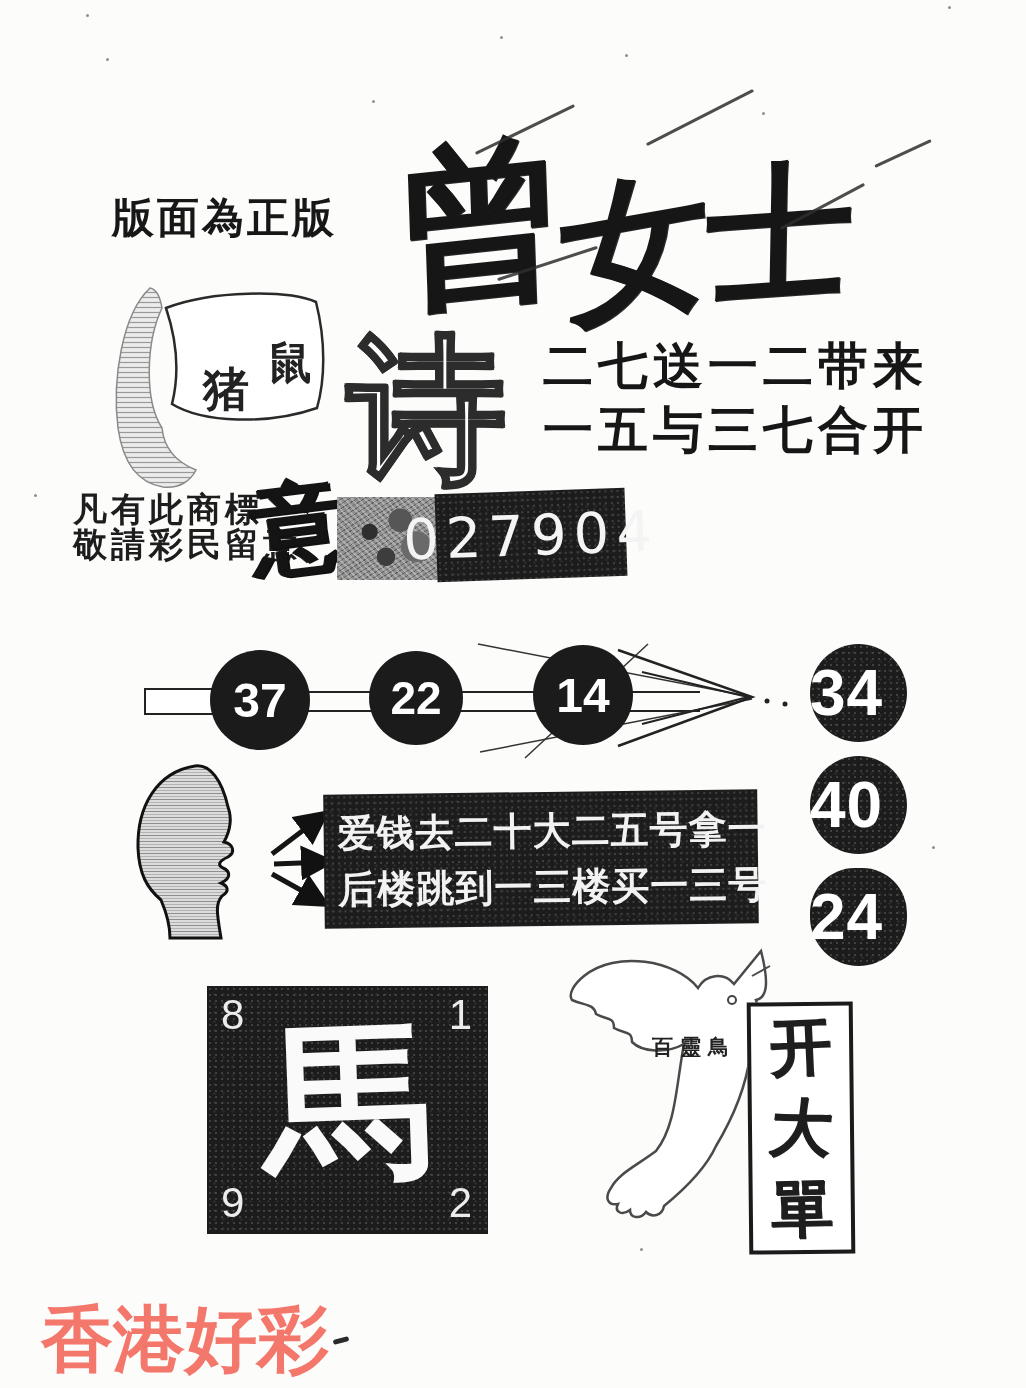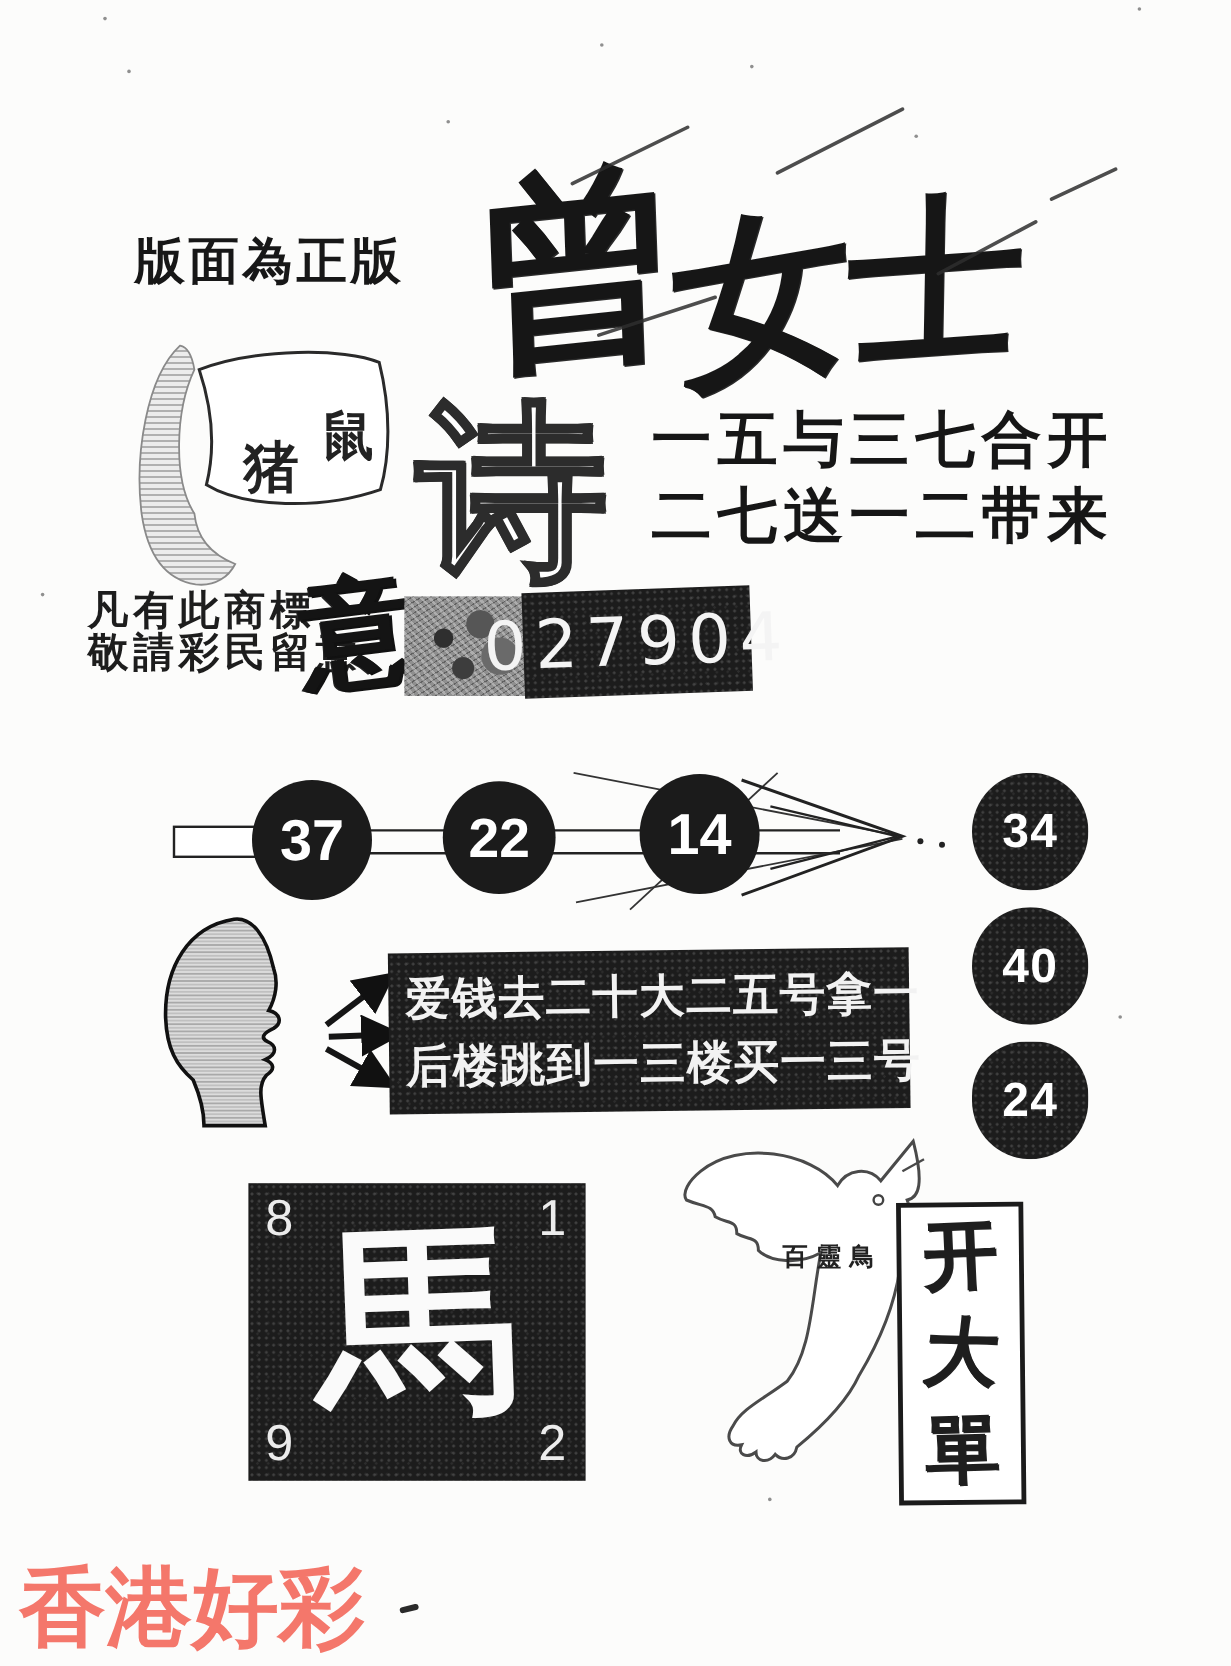--- a/index.html
+++ b/index.html
@@ -55,22 +55,22 @@
     display:flex;align-items:center;justify-content:center;
     color:#f4f4f4;font-family:"DejaVu Sans","Liberation Sans",sans-serif;
     font-size:56px;font-weight:400;letter-spacing:7px;
   }
   
   .arrowband{left:140px;top:640px}
   .arrow-num{font-family:"Liberation Sans",sans-serif;font-weight:700;fill:#ffffff}
   
   .big-dot{
     left:810px;width:97px;height:98px;border-radius:50%;
-    display:flex;align-items:center;justify-content:center;
-    color:#fff;font-family:"Liberation Sans",sans-serif;font-weight:700;font-size:40px;letter-spacing:1px;
+    display:flex;align-items:center;
+    color:#fff;font-family:"Liberation Sans",sans-serif;font-weight:700;font-size:64px;letter-spacing:1px;
   }
   .bd0{top:644px}.bd1{top:756px}.bd2{top:868px;border-radius:46% 46% 50% 50%}
   
   .face{left:123px;top:762px}
   .mouth-arrows{left:266px;top:798px}
   
   .speech{
     left:324px;top:792px;width:434px;height:134px;transform:rotate(-.7deg);
     display:flex;flex-direction:column;justify-content:center;
     color:#f2f2f2;font-weight:700;font-size:38px;line-height:56px;letter-spacing:1px;
@@ -140,22 +140,22 @@
   <path d="M42,8 C14,34 4,100 10,148 C15,183 30,203 55,207 C72,209 83,200 88,190
            C68,182 56,168 54,148 C36,120 38,62 54,28 C52,16 48,9 42,8 Z" fill="url(#hatch)" stroke="#8a8a8a" stroke-width="1.5"></path>
   <path d="M58,28 C105,10 180,10 208,22 C218,62 217,100 209,128 C160,145 95,143 64,124 C72,92 68,58 58,28 Z" fill="#ffffff" stroke="#2a2a2a" stroke-width="2.5"></path>
   <text x="118" y="125" text-anchor="middle" font-size="46" font-weight="600" fill="#222">猪</text>
   <text x="182" y="98" text-anchor="middle" font-size="44" font-weight="600" fill="#222">鼠</text>
 </svg>
 
 <div class="abs poem-label">诗</div>
 
 <div class="abs poem">
+  <div>二七送一二带来</div>
   <div>一五与三七合开</div>
-  <div>二七送一二带来</div>
 </div>
 
 <div class="abs notice">
   <div>凡有此商標</div>
   <div>敬請彩民留意</div>
 </div>
 <div class="abs seal">意</div>
 
 <div class="abs photo"></div>
 <div class="abs serial ink">
@@ -242,16 +242,16 @@
   <path d="M196,40 L214,30" stroke="#4a4a4a" stroke-width="2"></path>
   <text class="dove-label" x="96" y="118" font-size="21">百靈鳥</text>
 </svg>
 
 <div class="abs sign">
   <div class="sign-char">开</div>
   <div class="sign-char">大</div>
   <div class="sign-char">單</div>
 </div>
 
-<div class="abs footer" style="color: rgb(244, 119, 107);">
+<div class="abs footer" style="color: rgb(244, 119, 107); margin-left: 25px;">
   <span>香港好彩</span>
 </div>
 <div class="abs smudge"></div>
 
 </body></html>

